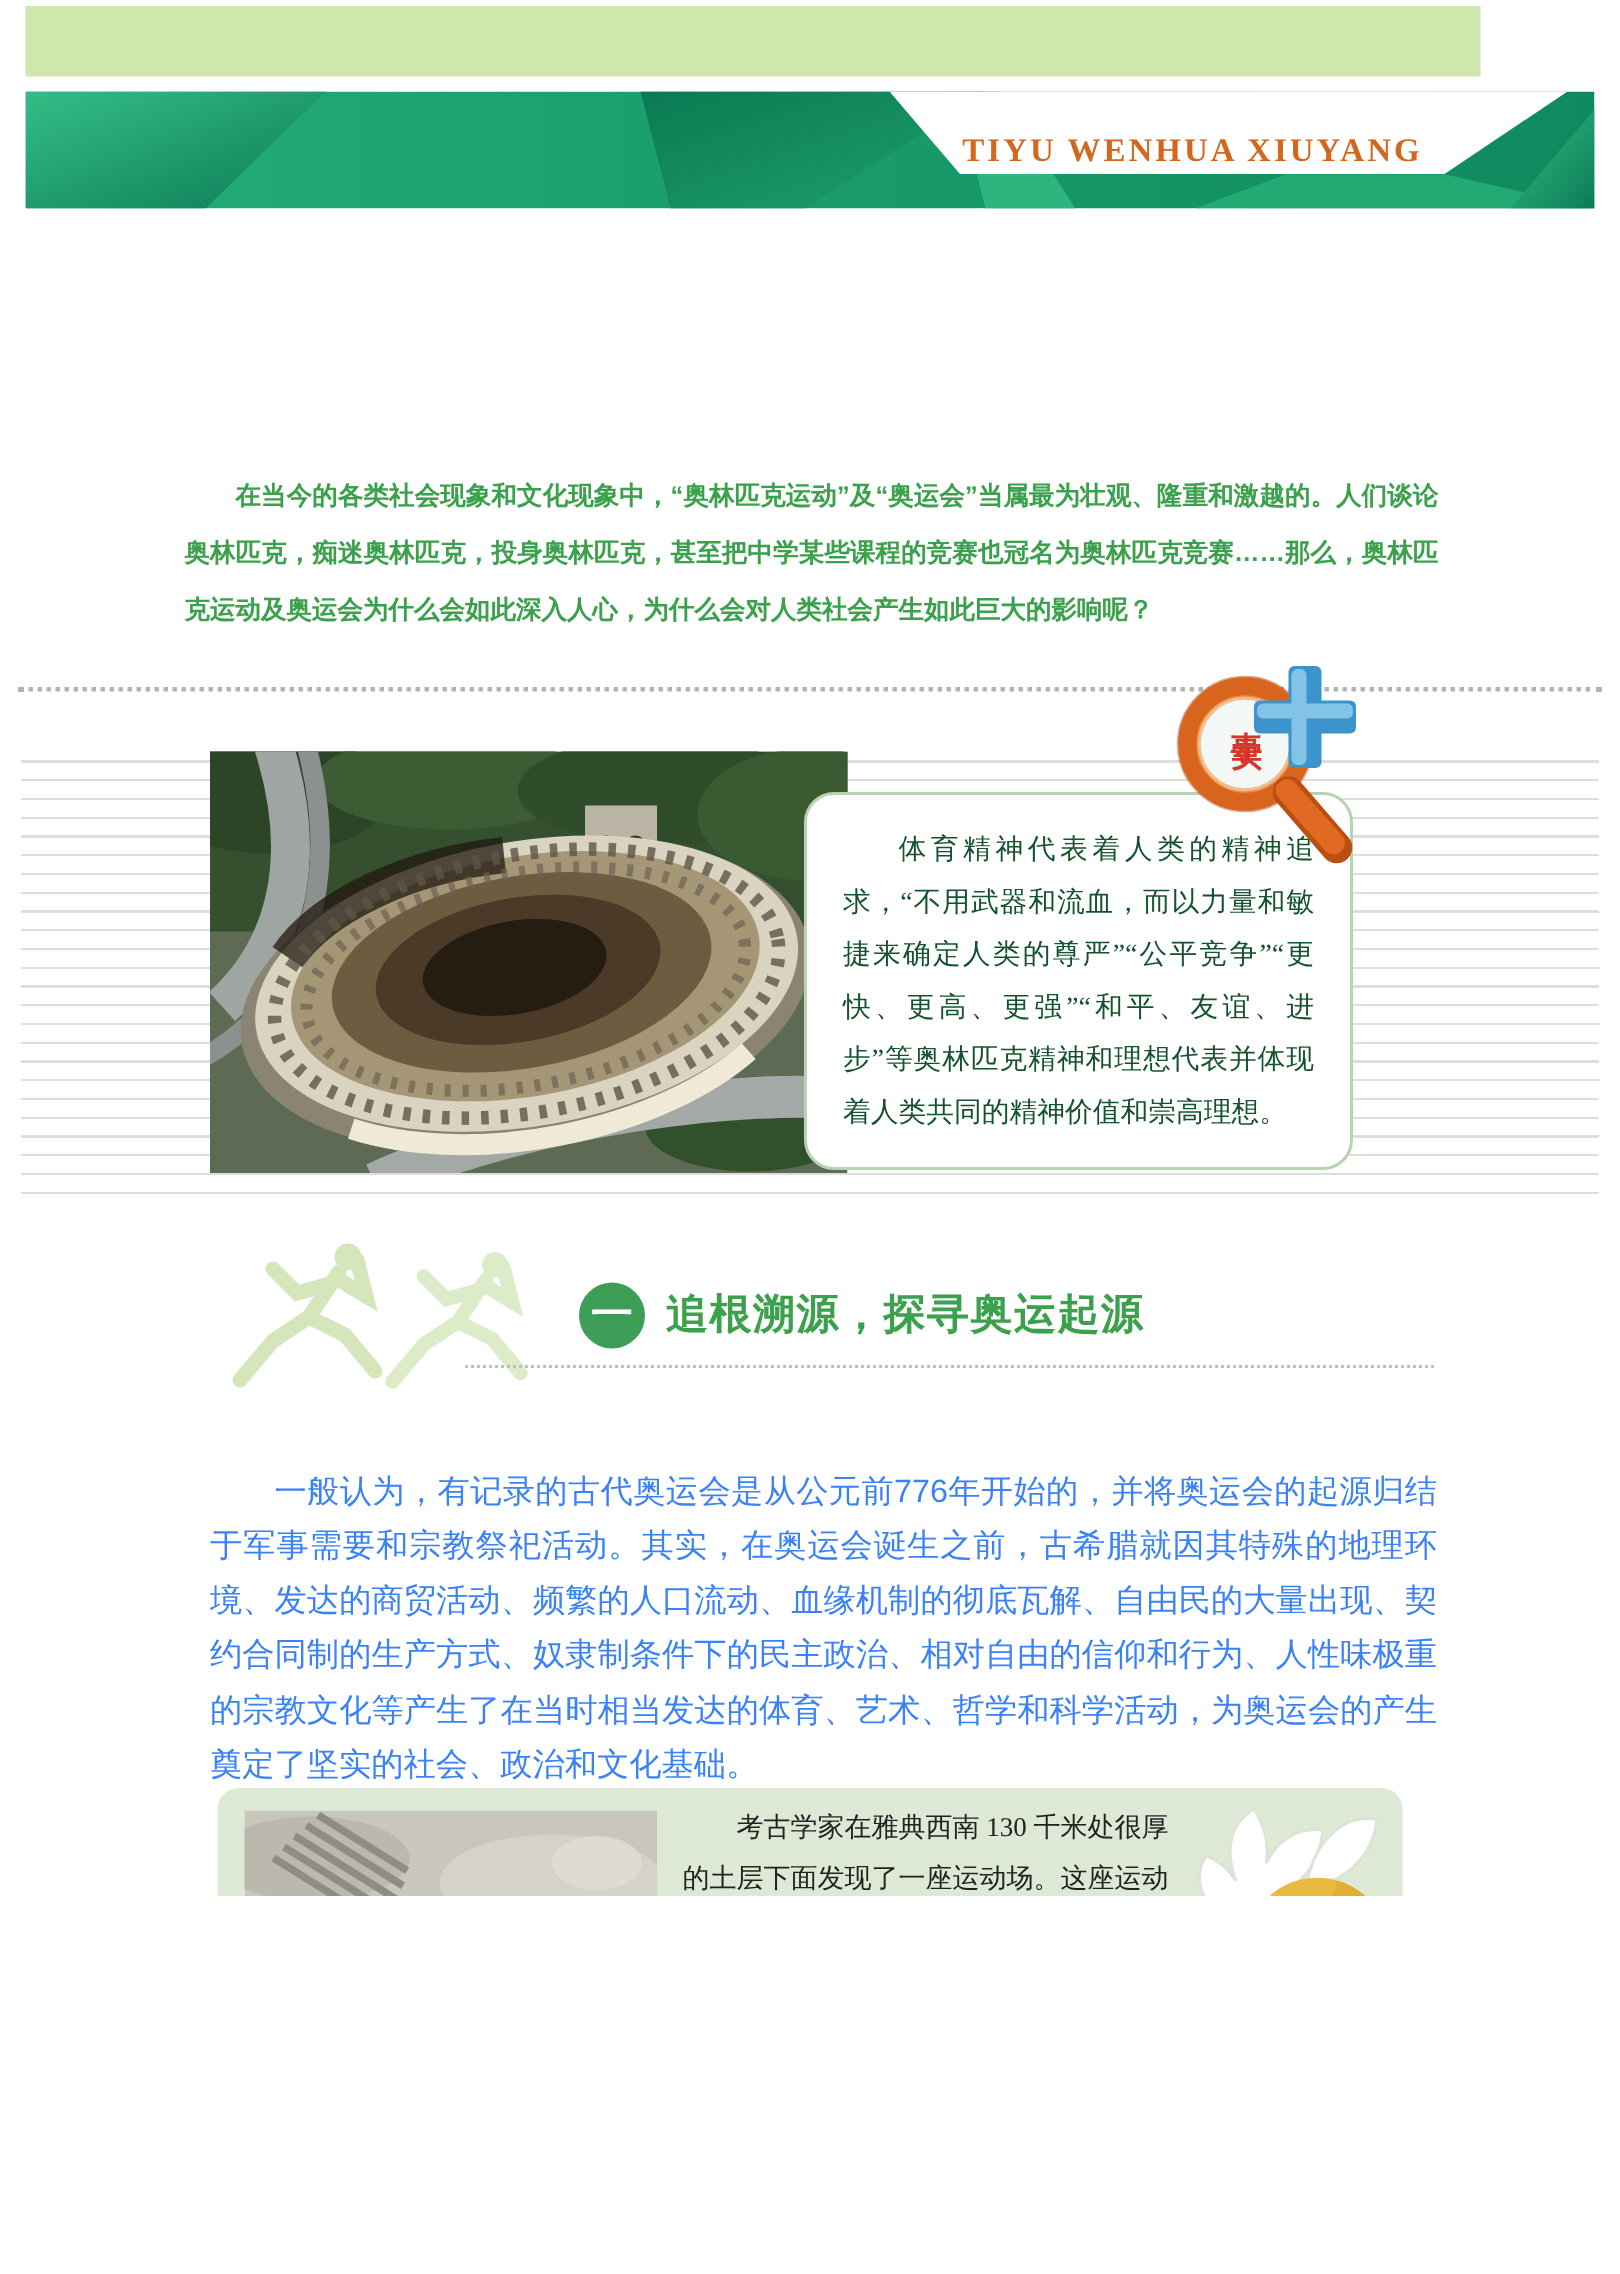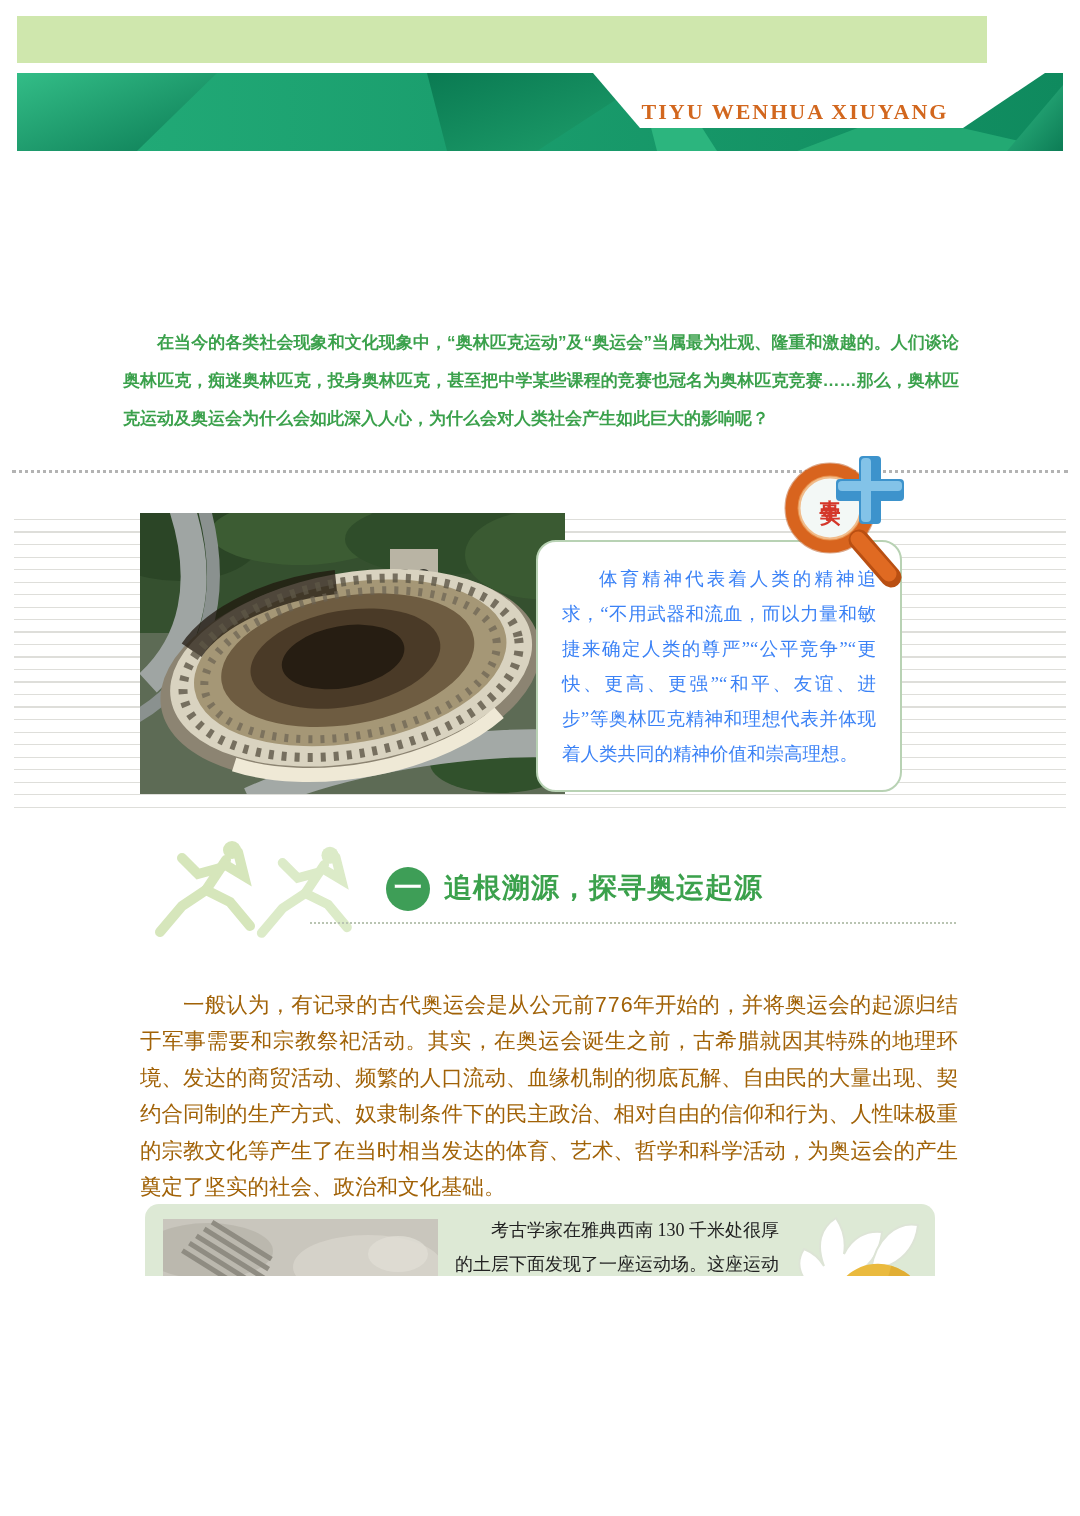--- a/index.html
+++ b/index.html
@@ -1,16 +1,16 @@
 <!DOCTYPE html>
 <html><head>
 <meta charset="utf-8">
 <style>
   html,body{margin:0;padding:0;background:#ffffff;}
-  .page{position:relative;width:1080px;height:1260px;margin:16px auto;background:#ffffff;overflow:hidden;
+  .page{position:relative;width:1080px;height:1260px;margin:4px auto;background:#ffffff;overflow:hidden;
         font-family:"Liberation Sans",sans-serif;border-radius:12px;}
 
   
   .band-light{position:absolute;top:0;left:17px;width:970px;height:47px;background:#cfe7ad;}
   .band-dark{position:absolute;top:57px;left:17px;width:1046px;height:78px;}
   .band-dark svg{display:block;width:100%;height:100%;}
   .banner-slogan{position:absolute;top:83px;left:630px;width:330px;text-align:center;
         font-family:"Liberation Serif",serif;font-size:22px;font-weight:bold;letter-spacing:2px;
         color:#d2671e;}
 
@@ -24,39 +24,39 @@
   .sep-dotted{position:absolute;top:454px;left:12px;width:1056px;height:0;
         border-top:3px dotted #b3b3b3;}
 
   
   .ruled-bg{position:absolute;top:492px;left:14px;width:1052px;height:300px;
         background:repeating-linear-gradient(to bottom,#ffffff 0px,#ffffff 11px,#dededa 11px,#dededa 12.5px);}
   .colosseum{position:absolute;top:497px;left:140px;width:425px;height:281px;z-index:2;}
   .colosseum svg{display:block;width:100%;height:100%;}
   .fact-box{position:absolute;top:524px;left:536px;width:366px;z-index:3;box-sizing:border-box;
         background:#ffffff;border:2px solid #b8d2b4;border-radius:20px;padding:20px 24px 18px 24px;}
-  .fact-text{font-family:"Liberation Serif",serif;font-size:18.5px;line-height:35px;color:#3b82f6;
+  .fact-text{font-family:"Liberation Serif",serif;font-size:18.5px;line-height:35px;color:#14532d;
         text-indent:2em;text-align:justify;}
   .fact-badge{position:absolute;top:430px;left:778px;width:135px;height:145px;z-index:4;}
   .fact-badge svg{display:block;width:100%;height:100%;}
   .fact-badge-label{position:absolute;top:37px;left:38px;writing-mode:vertical-rl;
         font-size:21px;font-weight:bold;color:#d4372a;letter-spacing:3px;}
 
   
   .runners{position:absolute;top:818px;left:152px;width:235px;height:122px;}
   .section-marker{position:absolute;top:851px;left:386px;width:44px;height:44px;border-radius:50%;
         background:#3e9e57;color:#ffffff;text-align:center;line-height:42px;font-size:28px;font-weight:bold;}
   .section-heading{position:absolute;top:853px;left:444px;font-size:28px;font-weight:bold;
         letter-spacing:1px;color:#3ba14c;}
   .heading-dotted{position:absolute;top:906px;left:310px;width:646px;height:0;
         border-top:2px dotted #b9c4b2;}
 
   
   .body-text{position:absolute;top:950px;left:140px;width:818px;
-        font-family:Liberation Mono, monospace;font-size:21.5px;line-height:36.5px;color:#a16207;
+        font-family:Liberation Sans, sans-serif;font-size:21.5px;line-height:36.5px;color:#3b82f6;
         text-indent:2em;text-align:justify;}
 
   
   .expand-box{position:absolute;top:1188px;left:145px;width:790px;height:190px;
         background:#dde9d5;border-radius:14px;}
   .dig-photo{position:absolute;top:15px;left:18px;width:275px;height:158px;}
   .dig-photo svg{display:block;width:100%;height:100%;}
   .expand-content{position:absolute;top:9px;left:310px;width:468px;height:176px;
         font-family:"Liberation Serif",serif;font-size:18px;line-height:34px;color:#222222;
         text-align:justify;}

